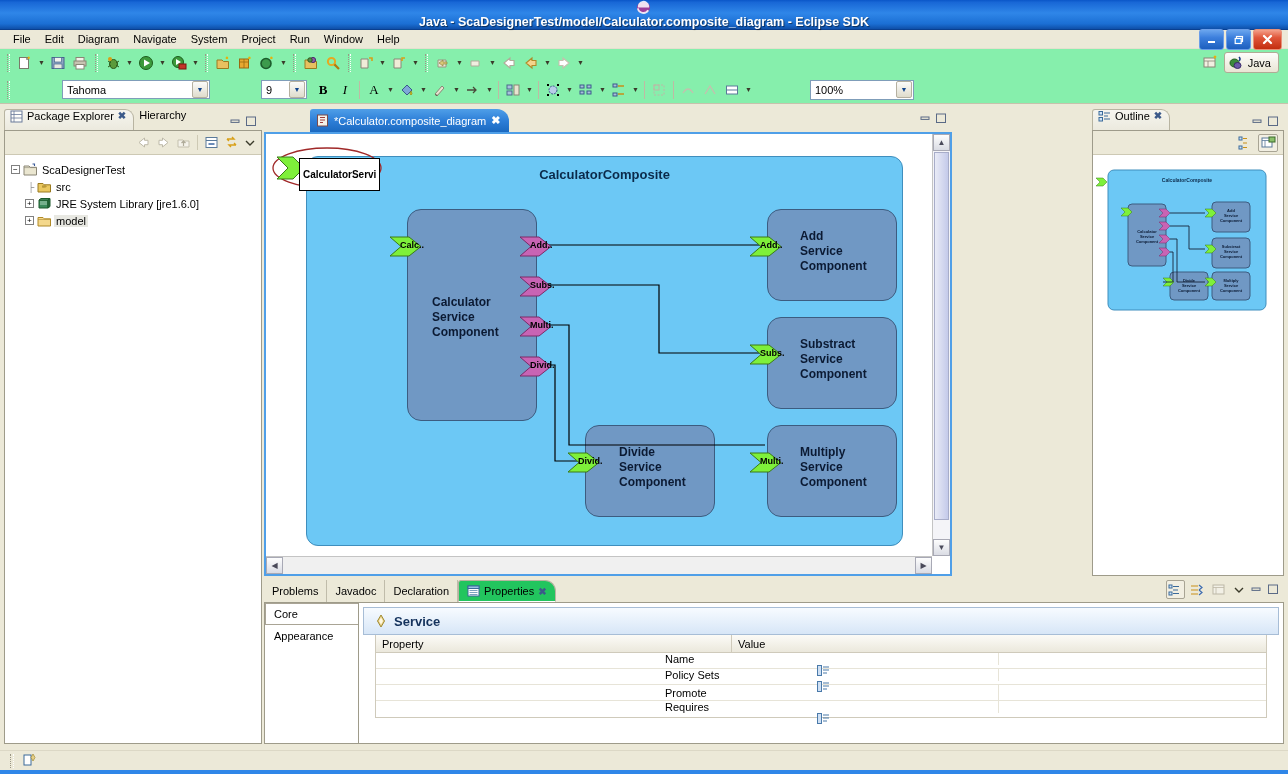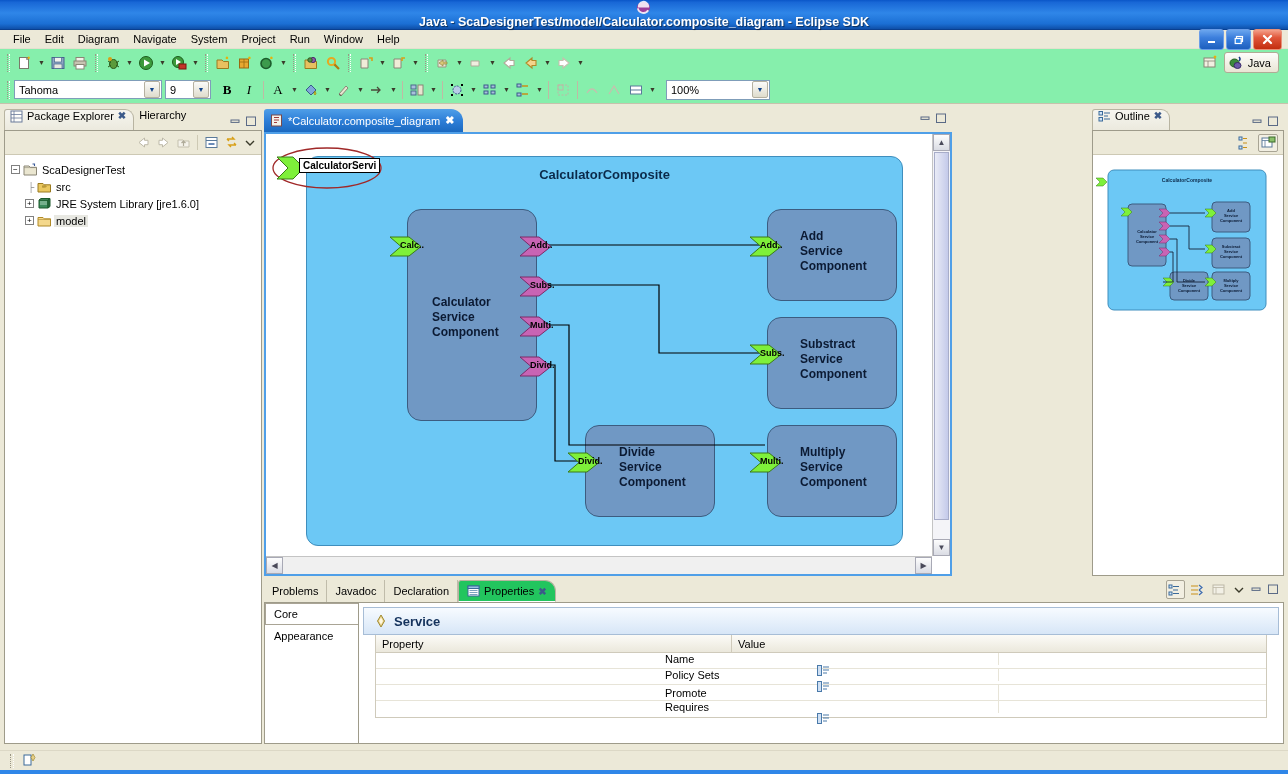--- a/index.html
+++ b/index.html
@@ -62,21 +62,21 @@
   }
   .tarrow {
     width:11px;height:22px;display:flex;align-items:center;justify-content:center;
     font-size:7px;color:#3a3a2a;
   }
   .tsep { width:1px;height:18px;background:#bfbaa4;margin:0 3px; }
 
   
   .combo {
     height:19px;border:1px solid #7f9db9;background:#fff;
-    display:flex;align-items:center;font-size:11px;
+    display:flex;align-items:center;font-size:11px;margin-left:48px;
   }
   .combo .cval { padding:0 4px; flex:1; white-space:nowrap; overflow:hidden; }
   .combo .cbtn {
     width:16px;height:17px;margin:0 1px 0 0;
     background: linear-gradient(to bottom,#fbfbfa,#dfdccc);
     border:1px solid #b5b0a0; border-radius:2px;
     display:flex;align-items:center;justify-content:center;
     font-size:7px;color:#11448c;
   }
 
@@ -132,21 +132,21 @@
     font-size:8px;line-height:7px;color:#000; margin-right:3px;
     font-family:"Liberation Mono", monospace;
   }
   .tdash { width:12px; display:flex;align-items:center;justify-content:center;color:#8a8a8a;font-size:9px; }
   .ticon { width:17px; display:flex; align-items:center; }
   .tlabel { padding:0 2px; }
   .tlabel.sel { background:#e8e8e2; }
 
   
   #editor { left:264px; top:3px; width:688px; height:468px; }
-  #editor-tabrow { height:24px; position:relative; }
+  #editor-tabrow { height:24px; position:relative;margin-left:46px; }
   #ed-tab {
     position:absolute; left:0; top:1px; height:23px;
     display:flex; align-items:center; gap:5px; padding:0 9px 0 6px;
     background:linear-gradient(to bottom,#4f9fe8 0%, #2e7fd8 50%, #1b69c0 100%);
     border-top-left-radius:3px; border-top-right-radius:12px;
     color:#fff; font-size:11px;
   }
   #ed-tab .xmark { color:#fff; font-weight:bold; font-size:11px; }
   #editor-frame {
     position:absolute; left:0; top:24px; width:688px; height:444px;
@@ -198,21 +198,21 @@
   .port .plabel {
     position:absolute; left:11px; top:5px;
     font-size:9px; font-weight:bold; color:#000; white-space:nowrap;
   }
   #svc-promote {
     position:absolute; left:5px; top:12px; width:112px; height:44px;
   }
   #svc-name {
     position:absolute; left:28px; top:12px;
     border:1px solid #000; background:#fff;
-    font-size:10px; font-weight:bold; padding:1px 3px;
+    font-size:10px; font-weight:bold; padding:10px 3px;
     white-space:nowrap;
   }
 
   
   #outline { left:1092px; top:3px; width:192px; height:468px; }
   #outline-tb {
     height:24px; background:#ece9d8; display:flex; align-items:center;
     justify-content:flex-end; gap:3px; padding-right:5px;
     border-bottom:1px solid #cdc9b4;
   }

